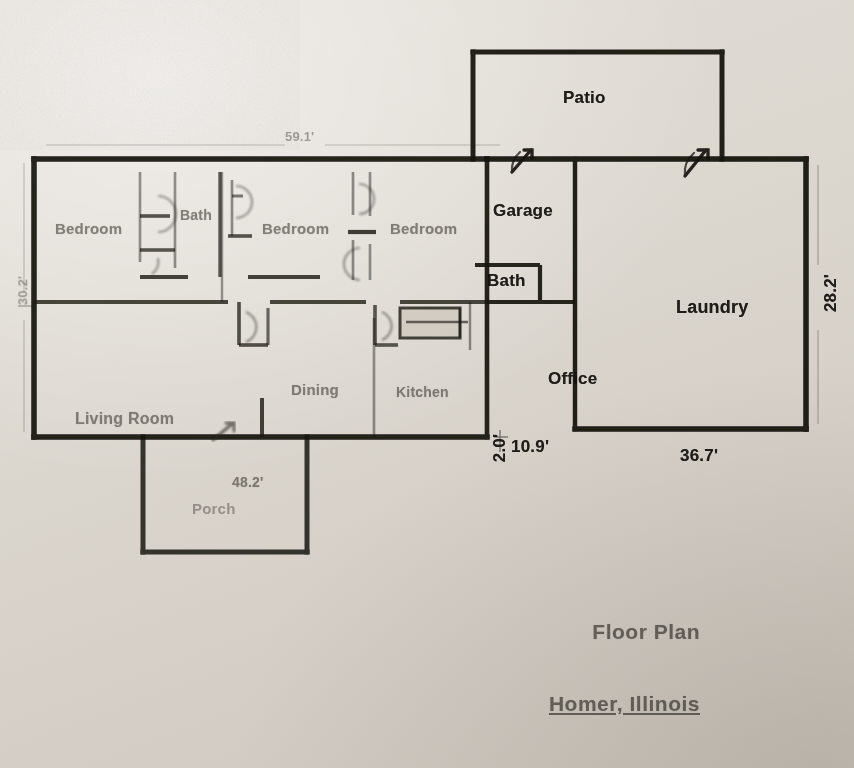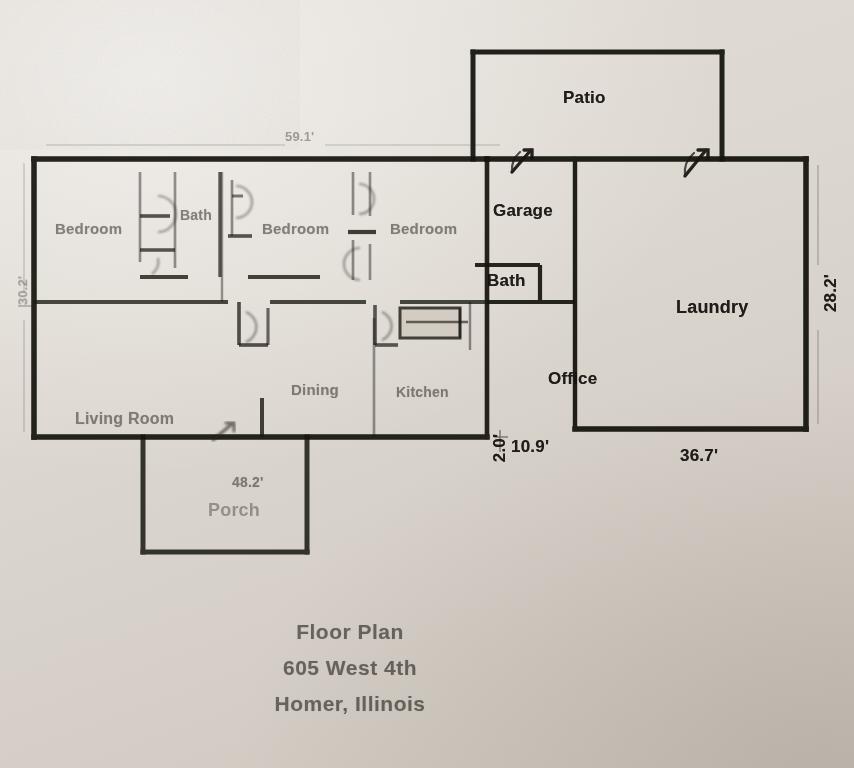--- a/index.html
+++ b/index.html
@@ -53,21 +53,21 @@
     text-shadow: 0 0 1.1px rgba(40,36,30,.35);
   }
   .ink-veryfade {
     color: #46403a;
     opacity: .46;
     filter: blur(.42px);
   }
   .rot-left { transform-origin: 50% 50%; transform: rotate(-90deg); }
   .caption {
     position: absolute;
-    text-align: center;
+    text-align: right;
     color: #1a1713;
     font-weight: 700;
     white-space: nowrap;
   }
 </style>
 </head>
 <body>
 
 <div id="page">
 
@@ -229,21 +229,21 @@
   <div class="lbl ink-fade" style="left:262px; top:220px; font-size:15px;">Bedroom</div>
 
   <div class="lbl ink-fade" style="left:390px; top:220px; font-size:15px;">Bedroom</div>
 
   <div class="lbl ink-fade" style="left:75px; top:370px; font-size:16px;margin-top:40px;">Living Room</div>
 
   <div class="lbl ink-fade" style="left:291px; top:381px; font-size:15px;">Dining</div>
 
   <div class="lbl ink-fade" style="left:396px; top:384px; font-size:14px;">Kitchen</div>
 
-  <div class="lbl ink-veryfade" style="left:208px; top:500px; font-size:18px;">Porch</div>
+  <div class="lbl ink-veryfade" style="left:192px; top:500px; font-size:15px;">Porch</div>
 
   <div class="lbl ink-dark" style="left:563px; top:88px; font-size:17px;">Patio</div>
 
   <div class="lbl ink-dark" style="left:493px; top:201px; font-size:17px;">Garage</div>
 
   <div class="lbl ink-dark" style="left:487px; top:271px; font-size:17px;">Bath</div>
 
   <div class="lbl ink-dark" style="left:548px; top:369px; font-size:17px;">Office</div>
 
   <div class="lbl ink-dark" style="left:676px; top:297px; font-size:18px;">Laundry</div>
@@ -257,23 +257,22 @@
   <div class="lbl ink-dark rot-left" style="left:486px; top:438px; font-size:17px;">2.0'</div>
 
   <div class="lbl ink-dark" style="left:511px; top:437px; font-size:17px;">10.9'</div>
 
   <div class="lbl ink-dark" style="left:680px; top:446px; font-size:17px;">36.7'</div>
 
   <div class="lbl ink-dark rot-left" style="left:812px; top:283px; font-size:17px;">28.2'</div>
 
   <div class="caption ink-fade" style="left:0; top:620px; width:700px; font-size:21px; letter-spacing:.5px;">Floor Plan</div>
 
-  <div class="caption ink-fade" style="left:0; top:656px; width:700px; font-size:21px; letter-spacing:.5px;">605 West 4th</div>
-
-  <div class="caption ink-fade" style="left:0; top:692px; width:700px; font-size:21px; letter-spacing:.5px;">Homer, Illinois</div>
+
+  <div class="caption ink-fade" style="left:0; top:692px; width:700px; font-size:21px; letter-spacing:.5px;text-decoration:underline;">Homer, Illinois</div>
 
   <svg id="grain">
     <filter id="gn">
       <feTurbulence type="fractalNoise" baseFrequency="0.9" numOctaves="4" seed="11"></feTurbulence>
       <feColorMatrix type="saturate" values="0"></feColorMatrix>
       <feComponentTransfer>
           <feFuncA type="linear" slope="0.35"></feFuncA>
         </feComponentTransfer>
     </filter>
     <rect width="100%" height="100%" filter="url(#gn)"></rect>

